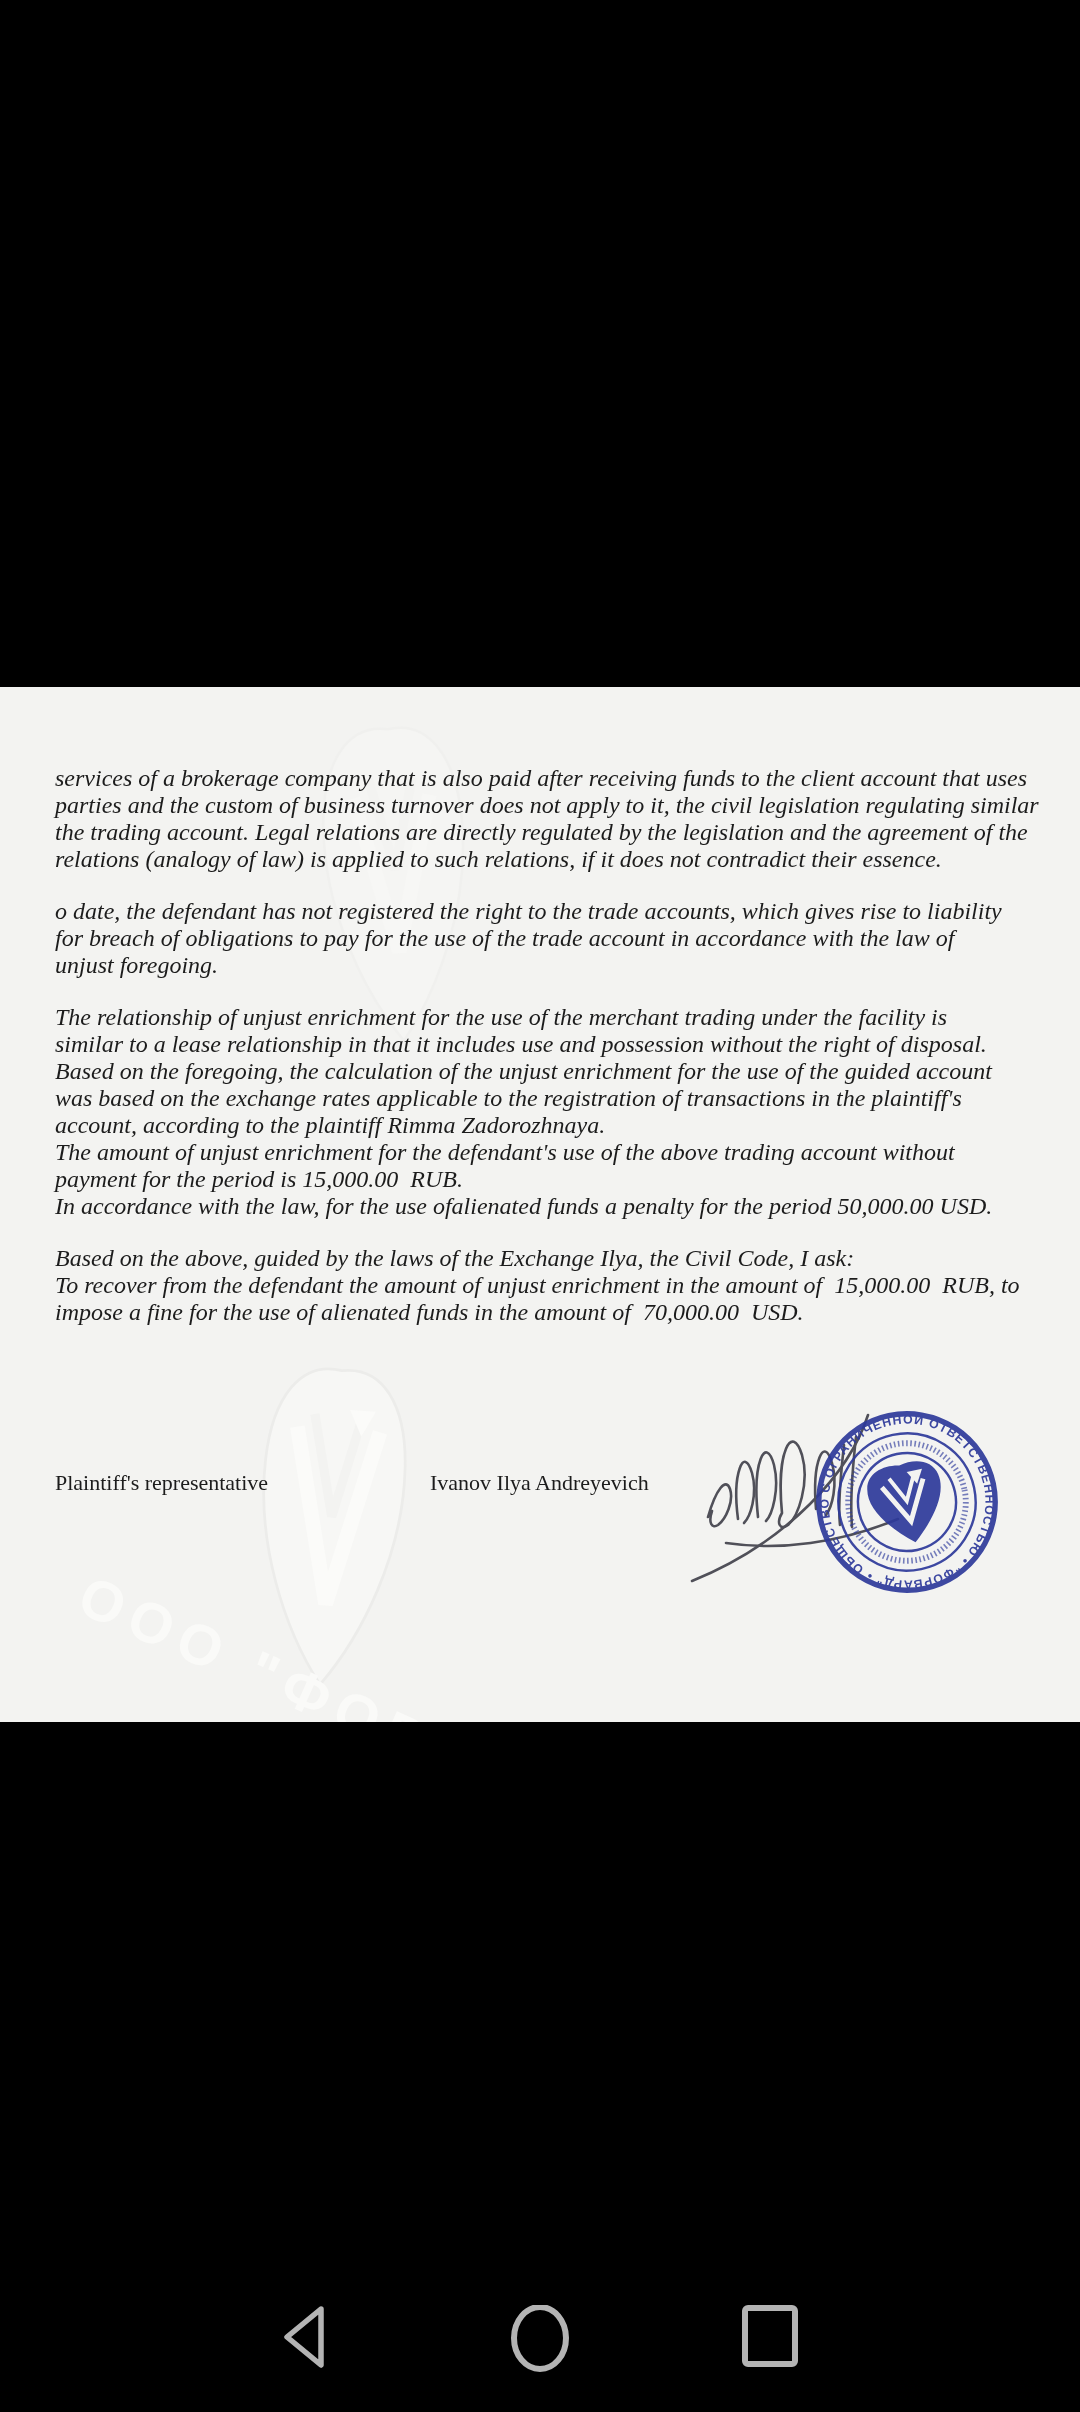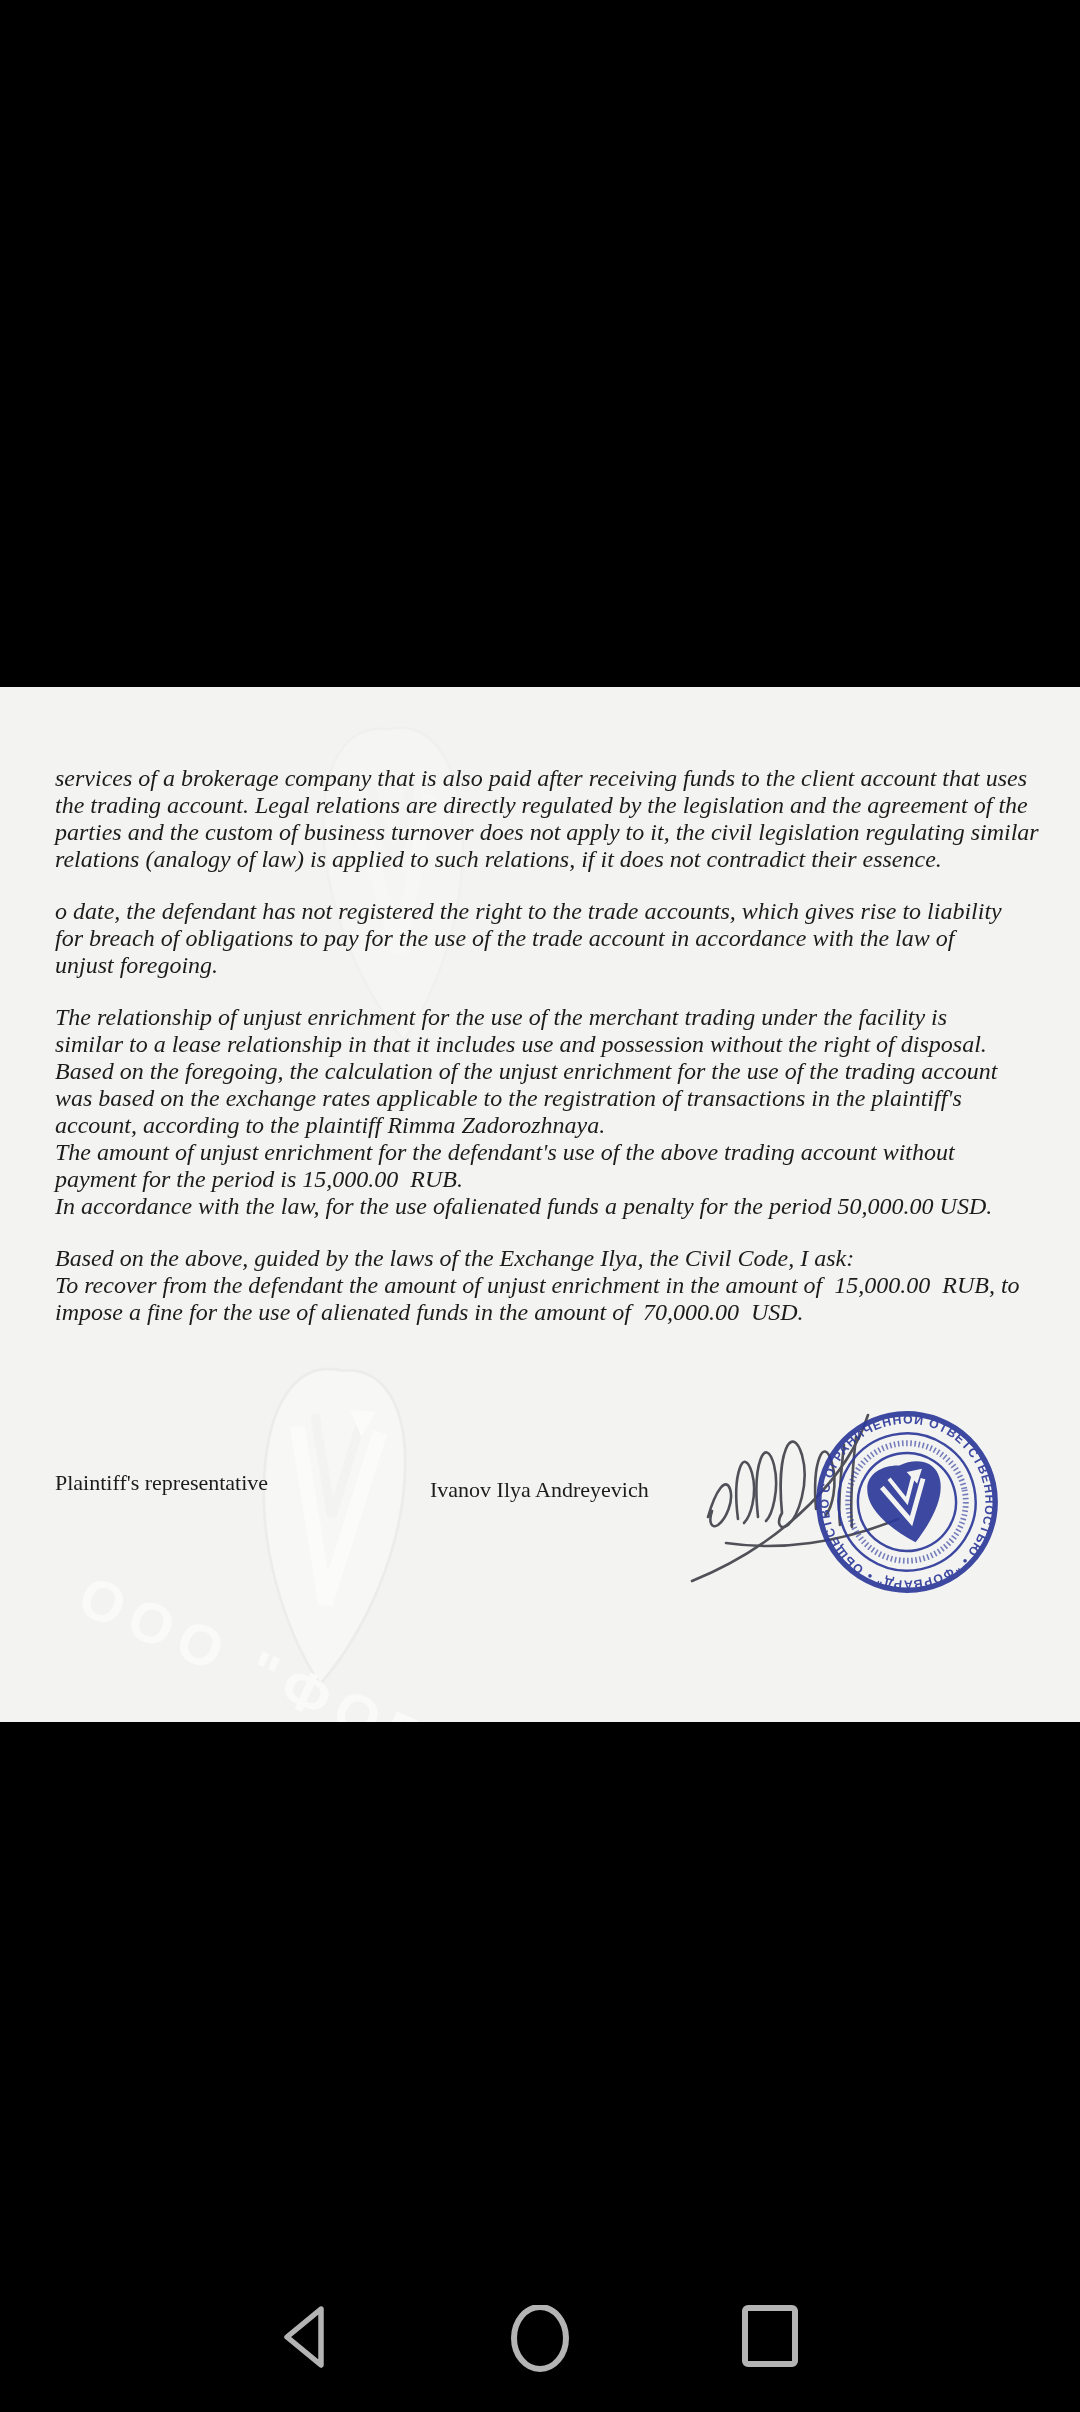--- a/index.html
+++ b/index.html
@@ -6,21 +6,21 @@
   .screen{position:relative;width:1080px;height:2412px;background:#000;overflow:hidden;margin:0 auto;
           font-family:"Liberation Serif", serif;}
   
   .document{position:absolute;left:0;top:687px;width:1080px;height:1035px;background:#f3f3f1;overflow:hidden;}
   .paragraphs{position:absolute;left:55px;top:78px;width:975px;color:#1c1c1c;}
   .para{margin:0 0 25px 0;}
   .doc-line{font-size:24px;line-height:27px;white-space:pre;font-style:italic;}
   .para:nth-child(4) .doc-line{ }
   .sig-row{position:absolute;left:0;top:783px;width:944px;height:30px;color:#1c1c1c;}
   .sig-left{position:absolute;left:55px;top:0;font-size:22px;white-space:pre;}
-  .sig-right{position:absolute;left:430px;top:0;font-size:22px;white-space:pre;margin-top:7px;}
+  .sig-right{position:absolute;left:430px;top:0;font-size:22px;white-space:pre;}
   
   .wm-shield{position:absolute;opacity:1;}
   .wm-main{left:236px;top:641px;width:192px;height:368px;transform:rotate(4deg);}
   .wm-top{left:300px;top:0px;width:190px;height:365px;opacity:.5;transform:rotate(-3deg);}
   .wm-text{position:absolute;left:96px;top:875px;font-family:"Liberation Sans",sans-serif;
            font-size:57px;font-weight:bold;letter-spacing:9px;color:#fafaf8;
            transform:rotate(24deg);transform-origin:left top;white-space:pre;}
   
   .signature{position:absolute;left:630px;top:698px;width:280px;height:220px;}
   .stamp-wrap{position:absolute;left:809px;top:717px;width:196px;height:196px;transform:rotate(-12deg);opacity:.92;}
@@ -50,33 +50,33 @@
       <path d="M56 110 L100 300 L146 110" stroke="#fbfbf9" stroke-width="16" fill="none"></path>
       <path d="M74 95 L100 205 L126 95" stroke="#f3f3f1" stroke-width="10" fill="none"></path>
       <path d="M112 88 L140 88 L126 116 Z" fill="#fbfbf9"></path>
     </svg>
 
     <div class="wm-text">ООО "ФОРВАРД"</div>
 
     <div class="paragraphs">
         <div class="para">
           <div class="doc-line">services of a brokerage company that is also paid after receiving funds to the client account that uses</div>
+          <div class="doc-line">parties and the custom of business turnover does not apply to it, the civil legislation regulating similar</div>
           <div class="doc-line">the trading account. Legal relations are directly regulated by the legislation and the agreement of the</div>
-          <div class="doc-line">parties and the custom of business turnover does not apply to it, the civil legislation regulating similar</div>
           <div class="doc-line">relations (analogy of law) is applied to such relations, if it does not contradict their essence.</div>
         </div>
         <div class="para">
           <div class="doc-line">o date, the defendant has not registered the right to the trade accounts, which gives rise to liability</div>
           <div class="doc-line">for breach of obligations to pay for the use of the trade account in accordance with the law of</div>
           <div class="doc-line">unjust foregoing.</div>
         </div>
         <div class="para">
           <div class="doc-line">The relationship of unjust enrichment for the use of the merchant trading under the facility is</div>
           <div class="doc-line">similar to a lease relationship in that it includes use and possession without the right of disposal.</div>
-          <div class="doc-line">Based on the foregoing, the calculation of the unjust enrichment for the use of the trading account</div>
+          <div class="doc-line">Based on the foregoing, the calculation of the unjust enrichment for the use of the guided account</div>
           <div class="doc-line">was based on the exchange rates applicable to the registration of transactions in the plaintiff's</div>
           <div class="doc-line">account, according to the plaintiff Rimma Zadorozhnaya.</div>
           <div class="doc-line">The amount of unjust enrichment for the defendant's use of the above trading account without</div>
           <div class="doc-line">payment for the period is 15,000.00  RUB.</div>
           <div class="doc-line">In accordance with the law, for the use ofalienated funds a penalty for the period 50,000.00 USD.</div>
         </div>
         <div class="para">
           <div class="doc-line">Based on the above, guided by the laws of the Exchange Ilya, the Civil Code, I ask:</div>
           <div class="doc-line">To recover from the defendant the amount of unjust enrichment in the amount of  15,000.00  RUB, to</div>
           <div class="doc-line">impose a fine for the use of alienated funds in the amount of  70,000.00  USD.</div>

